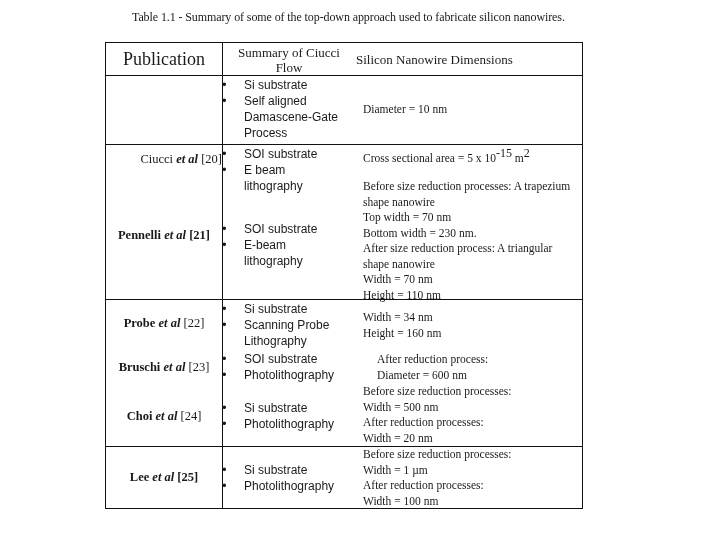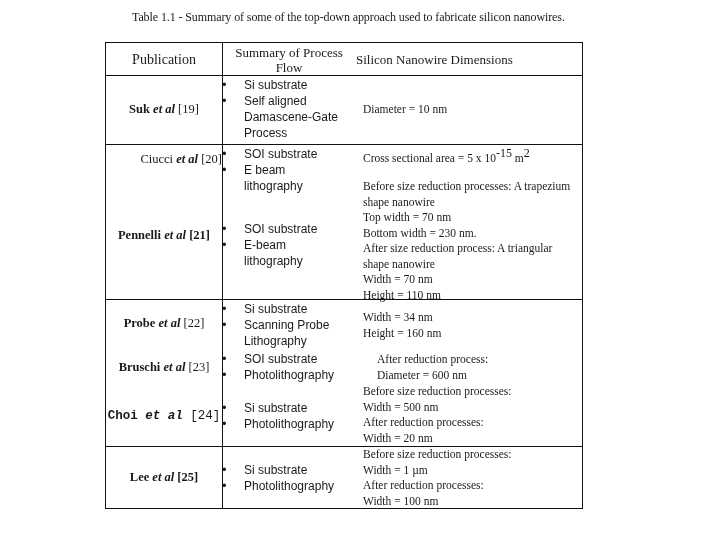--- a/index.html
+++ b/index.html
@@ -5,21 +5,21 @@
   html, body { margin:0; padding:0; }
   body { width:720px; height:540px; background:#ffffff; position:relative; overflow:hidden;
          font-family:"DejaVu Serif","Liberation Serif",serif; color:#1a1a1a; }
   .caption { position:absolute; left:132px; top:10px; font-size:12px; letter-spacing:-0.1px;
              font-family:"Liberation Serif",serif; }
   .tbl { position:absolute; left:105px; top:42px; width:478px; height:467px;
          border:1.5px solid #111; box-sizing:border-box; }
   .hdr { position:absolute; left:0; top:0; width:100%; height:33px; border-bottom:1.5px solid #111; box-sizing:border-box; }
   .vline { position:absolute; left:116px; top:0; bottom:0; width:0; border-left:1.5px solid #111; }
   .cell { position:absolute; font-family:"Liberation Serif",serif; font-size:12px; line-height:15px; }
-  .h1 { left:0; width:116px; top:9px; text-align:center; font-size:14px; }
+  .h1 { left:0; width:116px; top:9px; text-align:center; font-size:18px; }
   .h2 { left:118px; width:130px; top:2px; text-align:center; font-size:13px; line-height:15px; }
   .h3 { left:250px; width:226px; top:9px; text-align:left; font-size:13px; }
   .row { position:absolute; left:0; width:100%; box-sizing:border-box; }
   .row.div { border-top:1.5px solid #111; }
   .pub { position:absolute; left:0; width:116px; text-align:center; font-family:"Liberation Serif",serif; font-size:12.5px; }
   .pub b { font-weight:bold; }
   .pub i { font-style:italic; font-weight:bold; }
   .pub .nb { font-weight:normal; }
   .proc { position:absolute; left:116px; width:125px; font-family:Liberation Sans, sans-serif; font-size:12px; line-height:16px; }
   .proc .li { position:relative; padding-left:22px; }
@@ -31,30 +31,27 @@
 <body>
 
 <div class="caption">Table 1.1 - Summary of some of the top-down approach used to fabricate silicon nanowires.</div>
 
 <div class="tbl">
   <div class="vline"></div>
 
   <div class="hdr">
     <div class="cell h1">Publication</div>
     <div class="cell h2">
-      <div>Summary of Process</div>
+      <div>Summary of Ciucci</div>
       <div>Flow</div>
     </div>
     <div class="cell h3">Silicon Nanowire Dimensions</div>
   </div>
 
   <div class="row" style="top:33px;height:68px;">
-    <div class="pub" style="top:26px;">
-      <b>Suk</b> <i>et al</i> <span class="nb">[19]</span>
-    </div>
     <div class="proc" style="top:1px;">
       <div class="li">Si substrate</div>
       <div class="li">Self aligned Damascene-Gate Process</div>
     </div>
     <div class="dims" style="top:26px;">
       <div>Diameter = 10 nm</div>
     </div>
   </div>
 
   <div class="row div" style="top:101px;height:155px;">
@@ -104,21 +101,21 @@
     </div>
     <div class="proc" style="top:51px;">
       <div class="li">SOI substrate</div>
       <div class="li">Photolithography</div>
     </div>
     <div class="dims" style="top:52px;margin-left:14px;">
       <div>After reduction process:</div>
       <div>Diameter = 600 nm</div>
     </div>
 
-    <div class="pub" style="top:109px;font-family:Liberation Mono, monospace;">
+    <div class="pub" style="top:109px;">
       <b>Choi</b> <i>et al</i> <span class="nb">[24]</span>
     </div>
     <div class="proc" style="top:100px;">
       <div class="li">Si substrate</div>
       <div class="li">Photolithography</div>
     </div>
     <div class="dims" style="top:84px;">
       <div>Before size reduction processes:</div>
       <div>Width = 500 nm</div>
       <div>After reduction processes:</div>

